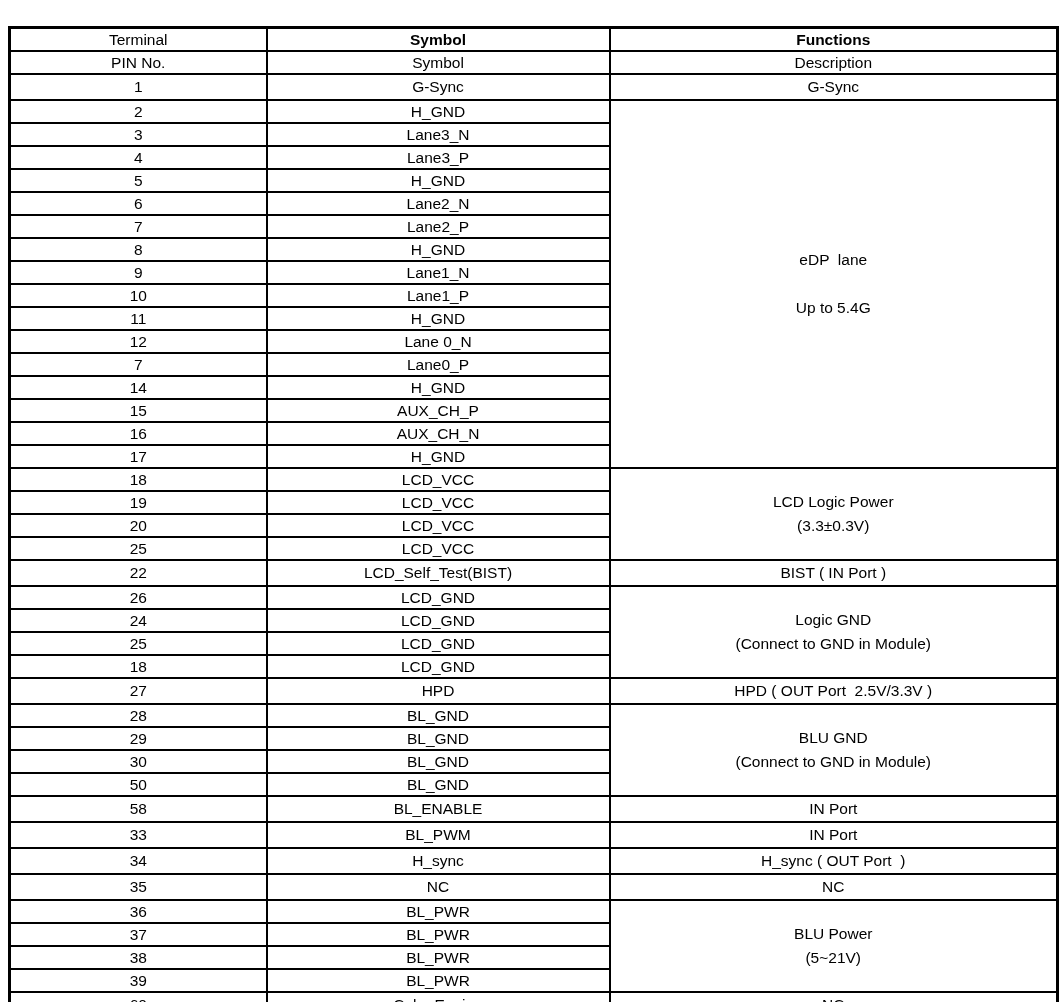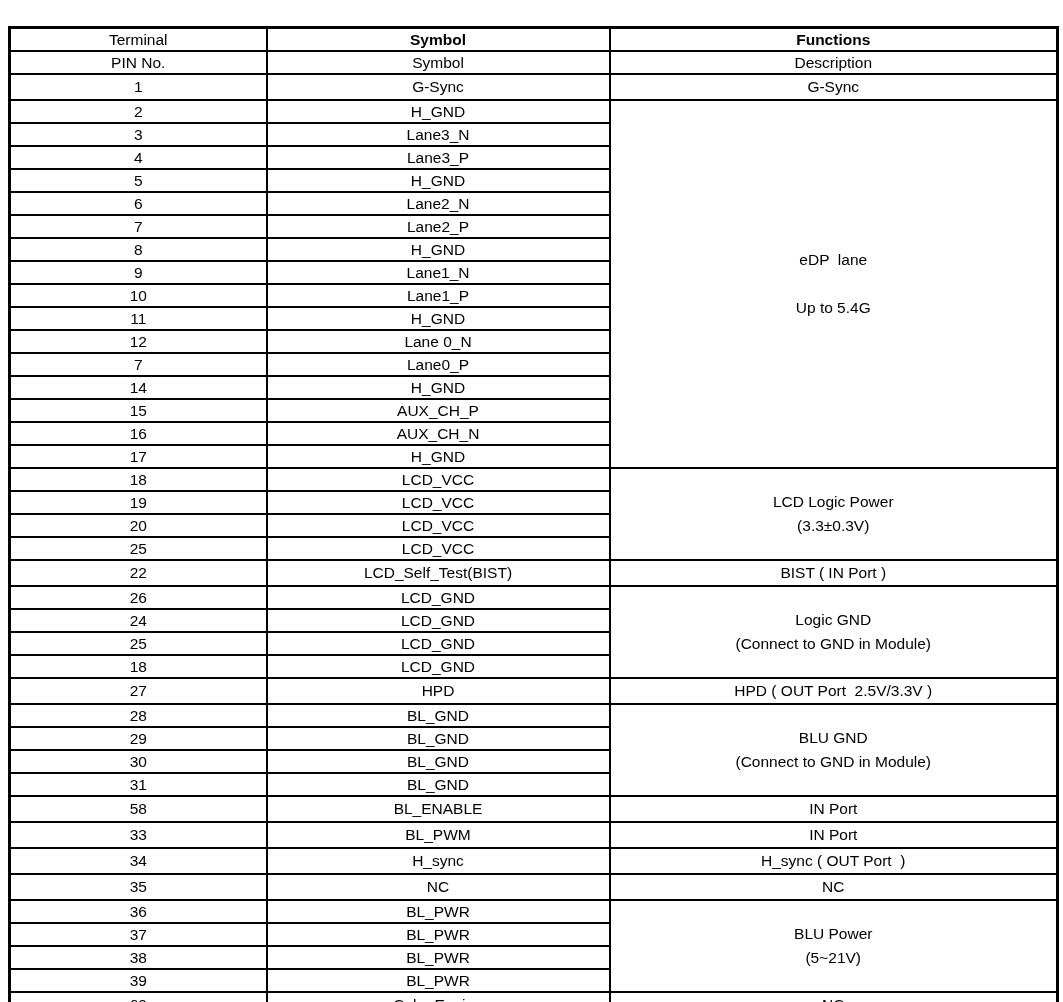--- a/index.html
+++ b/index.html
@@ -209,21 +209,21 @@
         </tr>
         <tr>
           <td>29</td>
           <td>BL_GND</td>
         </tr>
         <tr>
           <td>30</td>
           <td>BL_GND</td>
         </tr>
         <tr>
-          <td>31</td>
+          <td>50</td>
           <td>BL_GND</td>
         </tr>
         <tr>
           <td>58</td>
           <td>BL_ENABLE</td>
           <td class="fn-cell" rowspan="1">
             <div class="fn-line">IN Port</div>
           </td>
         </tr>
         <tr>

